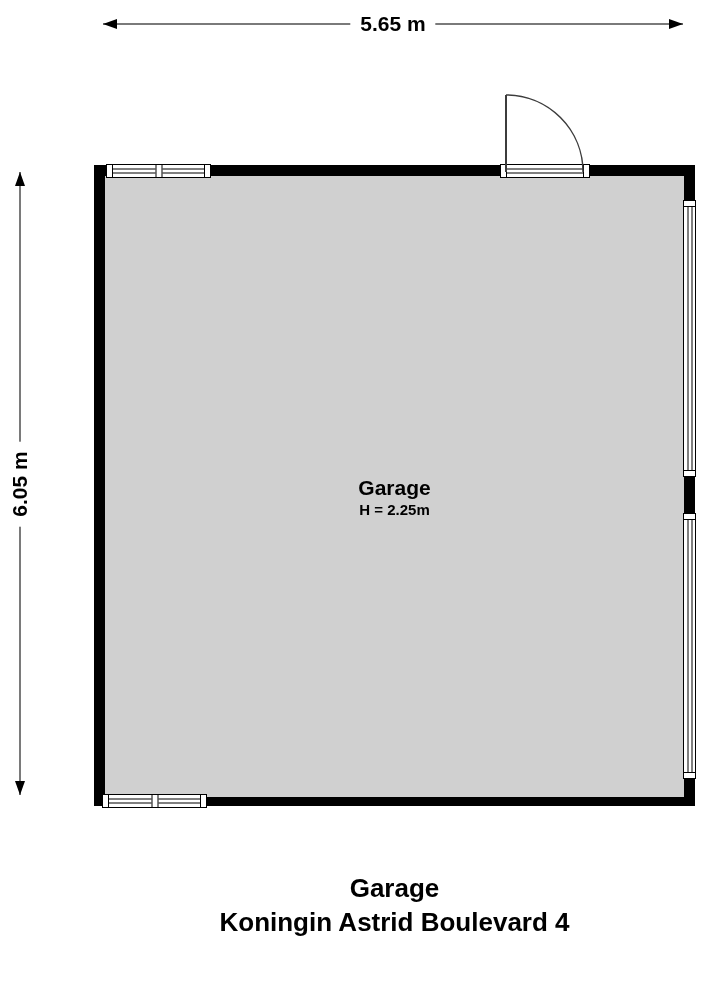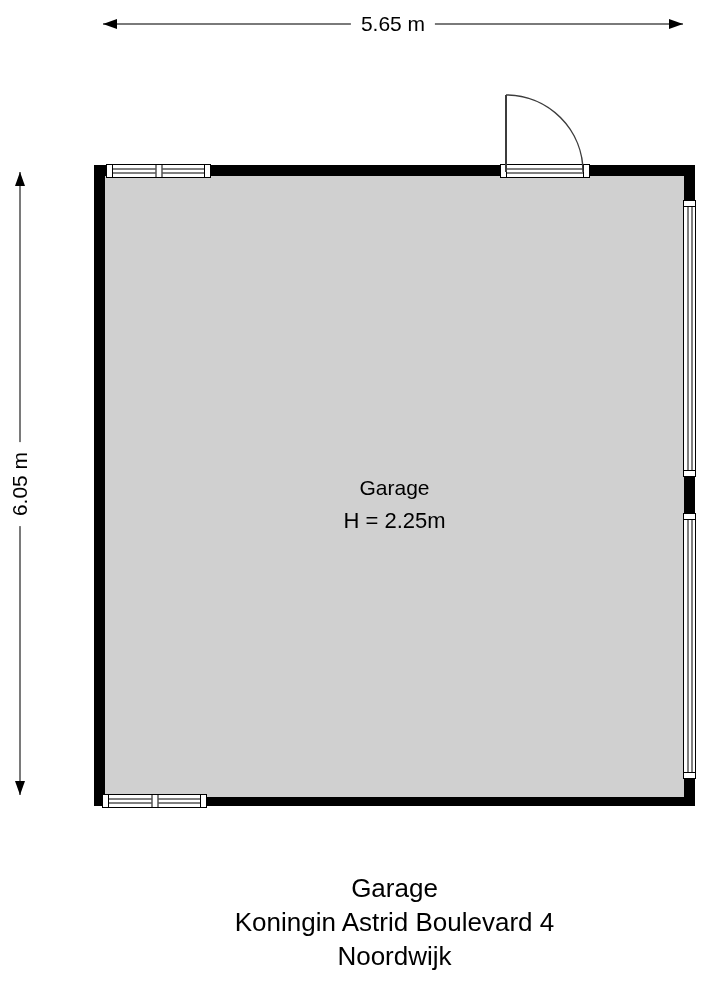--- a/index.html
+++ b/index.html
@@ -4,20 +4,21 @@
 <style>
   html, body { margin: 0; padding: 0; background: #fff; }
   .canvas {
     position: relative;
     width: 707px;
     height: 1000px;
     background: var(--background, #ffffff);
     font-family: "Liberation Sans", sans-serif;
     color: var(--text, #000000);
     overflow: hidden;
+    font-weight: bold;
   }
   
   .dim-shaft-h {
     position: absolute; left: 103px; top: 23px;
     width: 580px; height: 2px;
     background: var(--dimension-line, #7a7a7a);
   }
   .dim-shaft-v {
     position: absolute; left: 19px; top: 172px;
     width: 2px; height: 623px;
@@ -74,21 +75,21 @@
     transform: translateX(-50%); background: #fff;
     border-left: 1px solid #000; border-right: 1px solid #000; box-sizing: border-box;
   }
   .door-swing { position: absolute; left: 499px; top: 89px; }
   
   .room-label {
     position: absolute; left: 105px; top: 476px; width: 579px;
     text-align: center;
   }
   .room-name   { font-size: 21px; line-height: 23px; }
-  .room-height { font-size: 22px; line-height: 20px; margin-top: 12px; }
+  .room-height { font-size: 15px; line-height: 20px; margin-top: 1px; }
   .caption {
     position: absolute; left: 94px; top: 871px; width: 601px;
     text-align: center; font-size: 26px; line-height: 34px;
   }
 </style>
 </head>
 <body>
 
 <div class="canvas">
 
@@ -142,16 +143,15 @@
   </svg>
 
   <div class="room-label">
     <div class="room-name">Garage</div>
     <div class="room-height">H = 2.25m</div>
   </div>
 
   <div class="caption">
     <div>Garage</div>
     <div>Koningin Astrid Boulevard 4</div>
-    <div>Noordwijk</div>
   </div>
 
 </div>
 
 </body></html>

